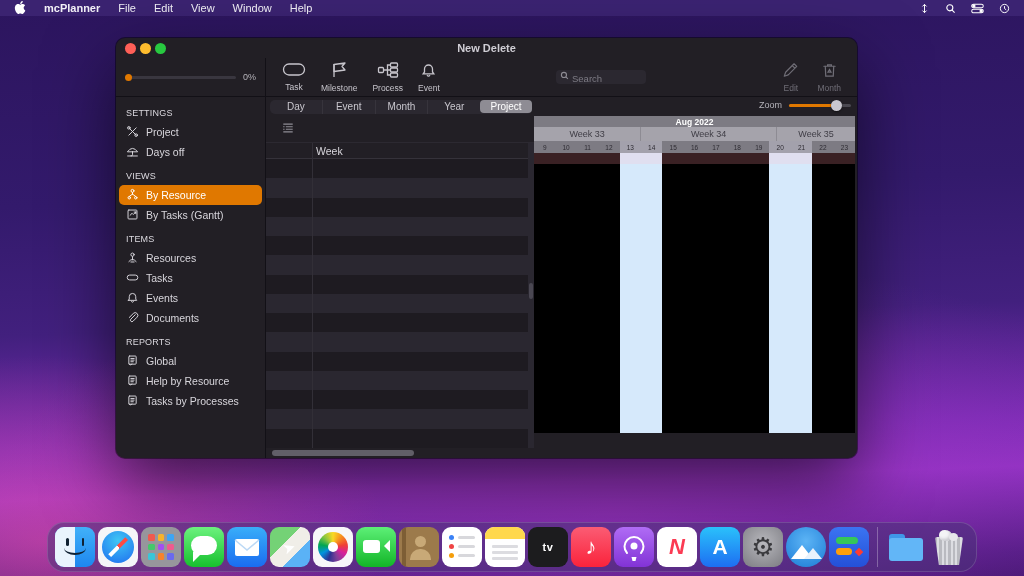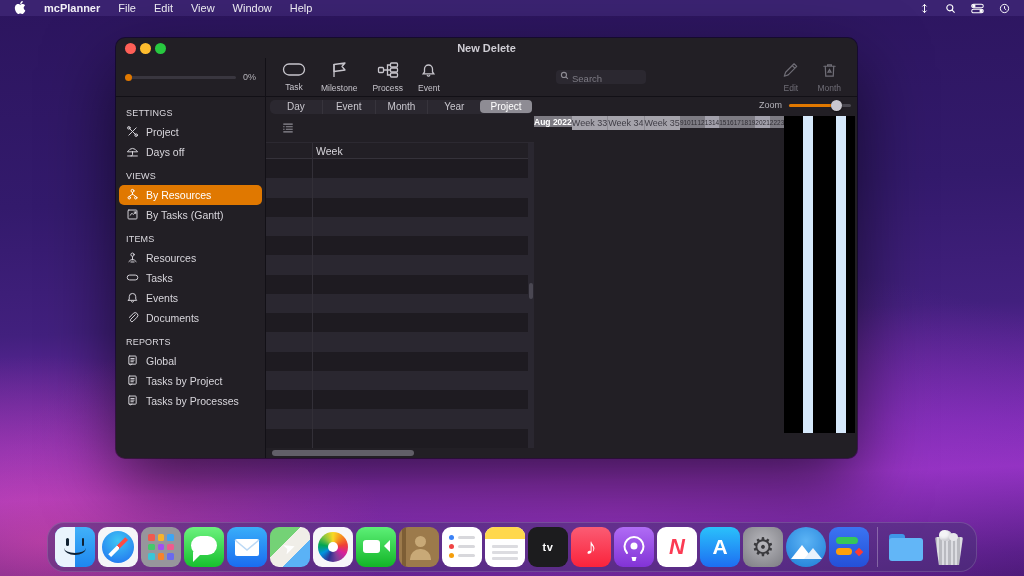--- a/index.html
+++ b/index.html
@@ -84,21 +84,21 @@
   .col-divider{ position:absolute; left:46px; top:27px; bottom:10px; width:1px; background:#322f37; }
   .rows{ flex:1; display:flex; flex-direction:column; }
   .trow{ flex:1; background:#1e1b21; }
   .trow.alt{ background:#2a2730; }
   .vscroll{ position:absolute; right:0; top:27px; bottom:10px; width:6px; background:#2a2730; }
   .vscroll-thumb{ position:absolute; left:1px; top:46%; width:4px; height:16px; border-radius:2px; background:#4a4752; }
   .hscroll{ height:10px; position:relative; background:#221f25; }
   .hscroll-thumb{ position:absolute; left:6px; top:2px; width:142px; height:6px; border-radius:3px; background:#615f68; }
 
   
-  .gantt-pane{ flex:1; display:flex; flex-direction:row; margin:0 2px 25px 0; }
+  .gantt-pane{ flex:1; display:flex; flex-direction:column; margin:0 2px 25px 0; }
   .g-month{ height:11px; background:#7d7b83; color:#fff; font-size:8.5px; font-weight:bold;
     display:flex; align-items:center; justify-content:center; }
   .g-weeks{ height:14px; background:#a5a3ab; display:flex; }
   .g-week{ display:flex; align-items:center; justify-content:center; font-size:9px; color:#3f3d45;
     border-right:1px solid #8d8b93; }
   .g-week:last-child{ border-right:none; }
   .g-days{ height:12px; background:#7d7b83; display:flex; }
   .g-day{ flex:1; display:flex; align-items:center; justify-content:center; font-size:6.5px; color:#2e2c33; }
   .g-day.we{ background:#a3a1ac; }
   .g-dayoff{ height:11px; background:#3a2124; display:flex; }
@@ -294,21 +294,21 @@
           </div>
 
           <div class="section-header">VIEWS</div>
           <div class="side-item selected">
             <span><svg width="13" height="13" viewBox="0 0 16 16" fill="none" stroke="currentColor" stroke-width="1.2" stroke-linecap="round">
                   <circle cx="8" cy="3.5" r="1.8"></circle>
                   <path d="M8 5.5v2M8 7.5 4 10.5M8 7.5l4 3"></path>
                   <circle cx="4" cy="12" r="1.5"></circle>
                   <circle cx="12" cy="12" r="1.5"></circle>
                 </svg></span>
-            <span>By Resources</span>
+            <span>By Resource</span>
           </div>
           <div class="side-item">
             <span><svg width="13" height="13" viewBox="0 0 16 16" fill="none" stroke="currentColor" stroke-width="1.2" stroke-linecap="round">
                   <rect x="2.5" y="2.5" width="11" height="11" rx="1"></rect>
                   <path d="M5 9l2.5-2.5L9 8l3-3M12 5h-2M12 5v2"></path>
                 </svg></span>
             <span>By Tasks (Gantt)</span>
           </div>
 
           <div class="section-header">ITEMS</div>
@@ -345,21 +345,21 @@
                   <rect x="3.5" y="2.5" width="9" height="10" rx="1"></rect>
                   <path d="M6 5.5h4M6 7.5h4M6 9.5h3M3.5 12.5q2 2 4 0"></path>
                 </svg></span>
             <span>Global</span>
           </div>
           <div class="side-item">
             <span><svg width="13" height="13" viewBox="0 0 16 16" fill="none" stroke="currentColor" stroke-width="1.2" stroke-linecap="round">
                   <rect x="3.5" y="2.5" width="9" height="10" rx="1"></rect>
                   <path d="M6 5.5h4M6 7.5h4M6 9.5h3M3.5 12.5q2 2 4 0"></path>
                 </svg></span>
-            <span>Tasks by Project</span>
+            <span>Help by Resource</span>
           </div>
           <div class="side-item">
             <span><svg width="13" height="13" viewBox="0 0 16 16" fill="none" stroke="currentColor" stroke-width="1.2" stroke-linecap="round">
                   <rect x="3.5" y="2.5" width="9" height="10" rx="1"></rect>
                   <path d="M6 5.5h4M6 7.5h4M6 9.5h3M3.5 12.5q2 2 4 0"></path>
                 </svg></span>
             <span>Tasks by Processes</span>
           </div>
         </nav>
       </aside>

